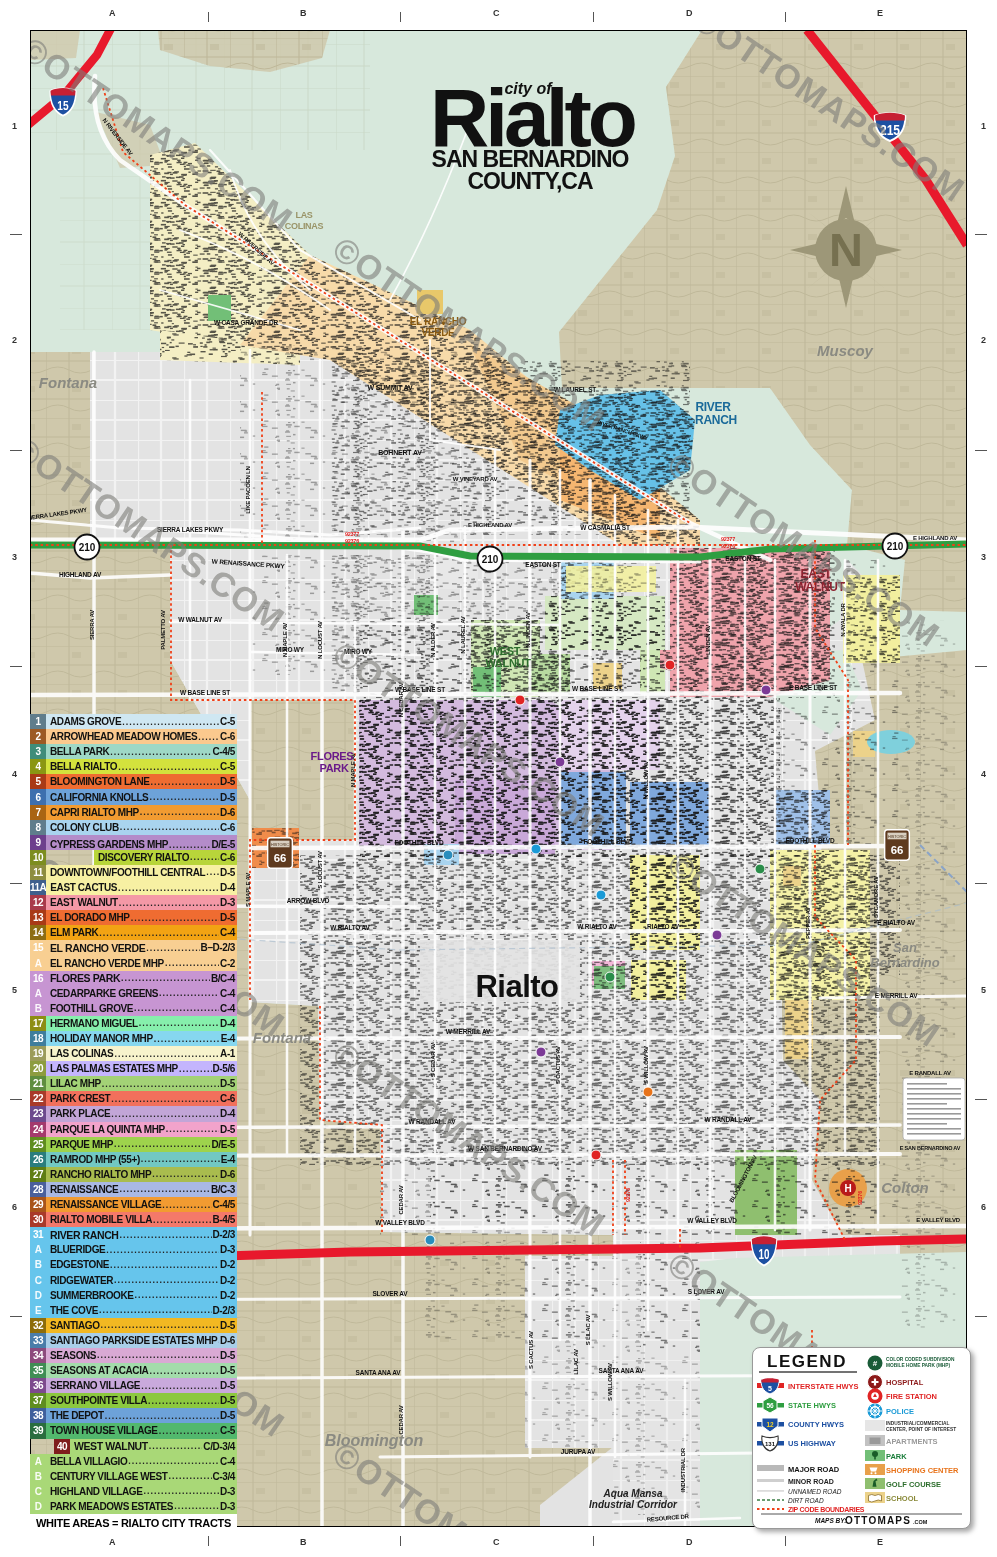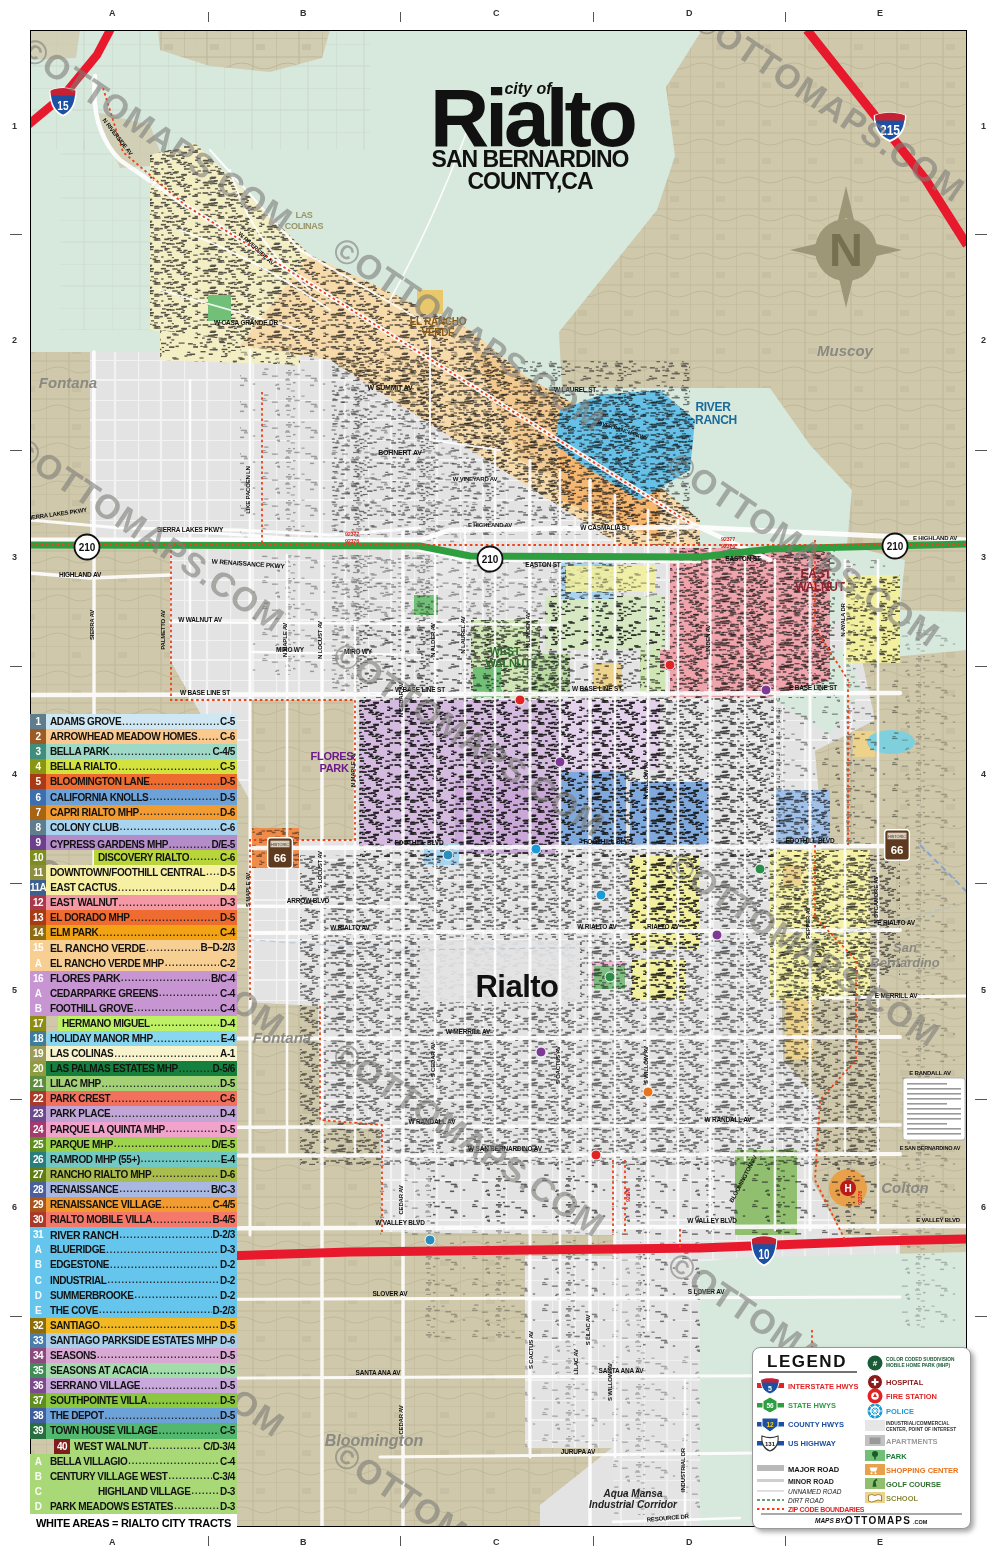--- a/index.html
+++ b/index.html
@@ -759,45 +759,45 @@
 <div class="lr">
       <div class="ln" style="background:#c795d2;color:rgba(255,255,255,.92);">B</div>
       <div class="lb" style="background:#c795d2;">
         <span style="flex:0 0 auto;">FOOTHILL GROVE</span>
         <span class="dots">............................................................</span>
         <span class="code">C-4</span>
       </div>
     </div>
 <div class="lr">
       <div class="ln" style="background:#8d8d13">17</div>
-      <div class="lb" style="background:#bef264;margin-left:12px;">
+      <div class="lb" style="background:#86efac;">
         <span style="flex:0 0 auto;">HERMANO MIGUEL</span>
         <span class="dots">............................................................</span>
         <span class="code">D-4</span>
       </div>
     </div>
 <div class="lr">
       <div class="ln" style="background:#3f7d9c">18</div>
-      <div class="lb" style="background:#86d7ef;border-radius:6px;">
+      <div class="lb" style="background:#86d7ef;">
         <span style="flex:0 0 auto;">HOLIDAY MANOR MHP</span>
         <span class="dots">............................................................</span>
         <span class="code">E-4</span>
       </div>
     </div>
 <div class="lr">
       <div class="ln" style="background:#9c9c5a">19</div>
       <div class="lb" style="background:#f7f3cc;">
         <span style="flex:0 0 auto;">LAS COLINAS</span>
         <span class="dots">............................................................</span>
         <span class="code">A-1</span>
       </div>
     </div>
 <div class="lr">
       <div class="ln" style="background:#8d9c3f">20</div>
-      <div class="lb" style="background:#15803d;">
+      <div class="lb" style="background:#c4b5fd;">
         <span style="flex:0 0 auto;">LAS PALMAS ESTATES MHP</span>
         <span class="dots">............................................................</span>
         <span class="code">D-5/6</span>
       </div>
     </div>
 <div class="lr">
       <div class="ln" style="background:#5f8d3f">21</div>
       <div class="lb" style="background:#a3d276;">
         <span style="flex:0 0 auto;">LILAC MHP</span>
         <span class="dots">............................................................</span>
@@ -896,21 +896,21 @@
       <div class="ln" style="background:#66c5ec;color:rgba(255,255,255,.92);">B</div>
       <div class="lb" style="background:#66c5ec;">
         <span style="flex:0 0 auto;">EDGESTONE</span>
         <span class="dots">............................................................</span>
         <span class="code">D-2</span>
       </div>
     </div>
 <div class="lr">
       <div class="ln" style="background:#66c5ec;color:rgba(255,255,255,.92);">C</div>
       <div class="lb" style="background:#66c5ec;">
-        <span style="flex:0 0 auto;">INDUSTRIAL</span>
+        <span style="flex:0 0 auto;">RIDGEWATER</span>
         <span class="dots">............................................................</span>
         <span class="code">D-2</span>
       </div>
     </div>
 <div class="lr">
       <div class="ln" style="background:#66c5ec;color:rgba(255,255,255,.92);">D</div>
       <div class="lb" style="background:#66c5ec;">
         <span style="flex:0 0 auto;">SUMMERBROOKE</span>
         <span class="dots">............................................................</span>
         <span class="code">D-2</span>
@@ -1008,21 +1008,21 @@
       <div class="ln" style="background:#a9d877;color:rgba(255,255,255,.92);">B</div>
       <div class="lb" style="background:#a9d877;">
         <span style="flex:0 0 auto;">CENTURY VILLAGE WEST</span>
         <span class="dots">............................................................</span>
         <span class="code">C-3/4</span>
       </div>
     </div>
 <div class="lr">
       <div class="ln" style="background:#a9d877;color:rgba(255,255,255,.92);">C</div>
       <div class="lb" style="background:#a9d877;">
-        <span style="flex:0 0 auto;margin-left:48px;">HIGHLAND VILLAGE</span>
+        <span style="flex:0 0 auto;">HIGHLAND VILLAGE</span>
         <span class="dots">............................................................</span>
         <span class="code">D-3</span>
       </div>
     </div>
 <div class="lr">
       <div class="ln" style="background:#a9d877;color:rgba(255,255,255,.92);">D</div>
       <div class="lb" style="background:#a9d877;">
         <span style="flex:0 0 auto;">PARK MEADOWS ESTATES</span>
         <span class="dots">............................................................</span>
         <span class="code">D-3</span>

